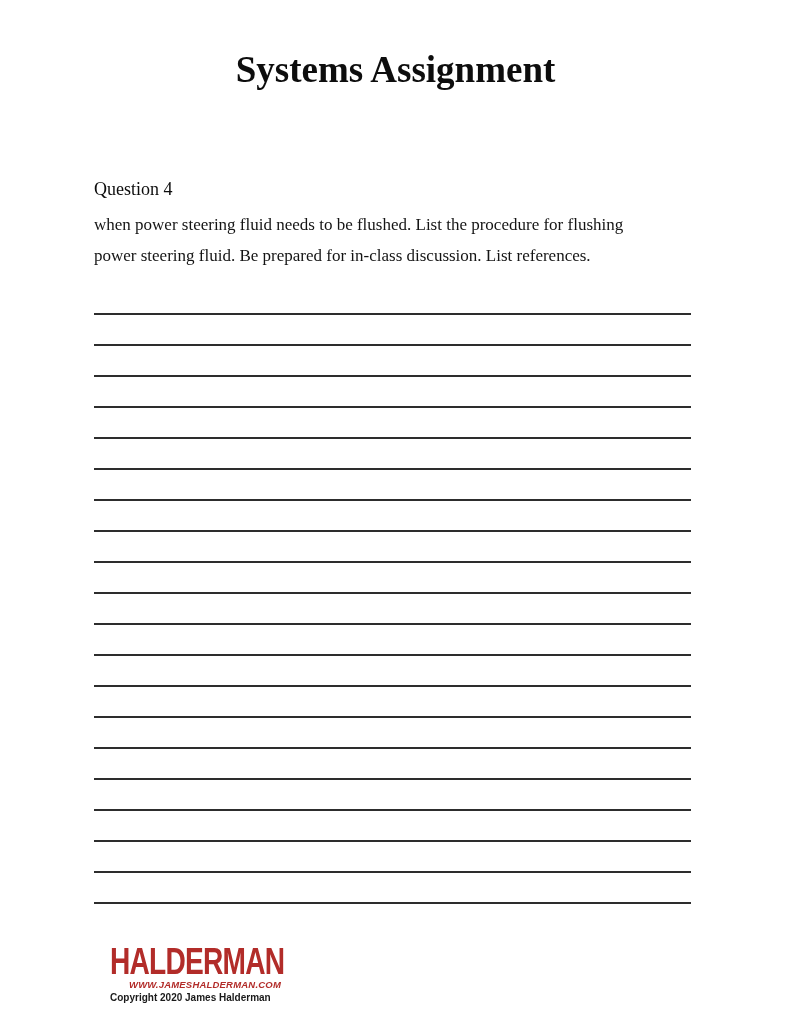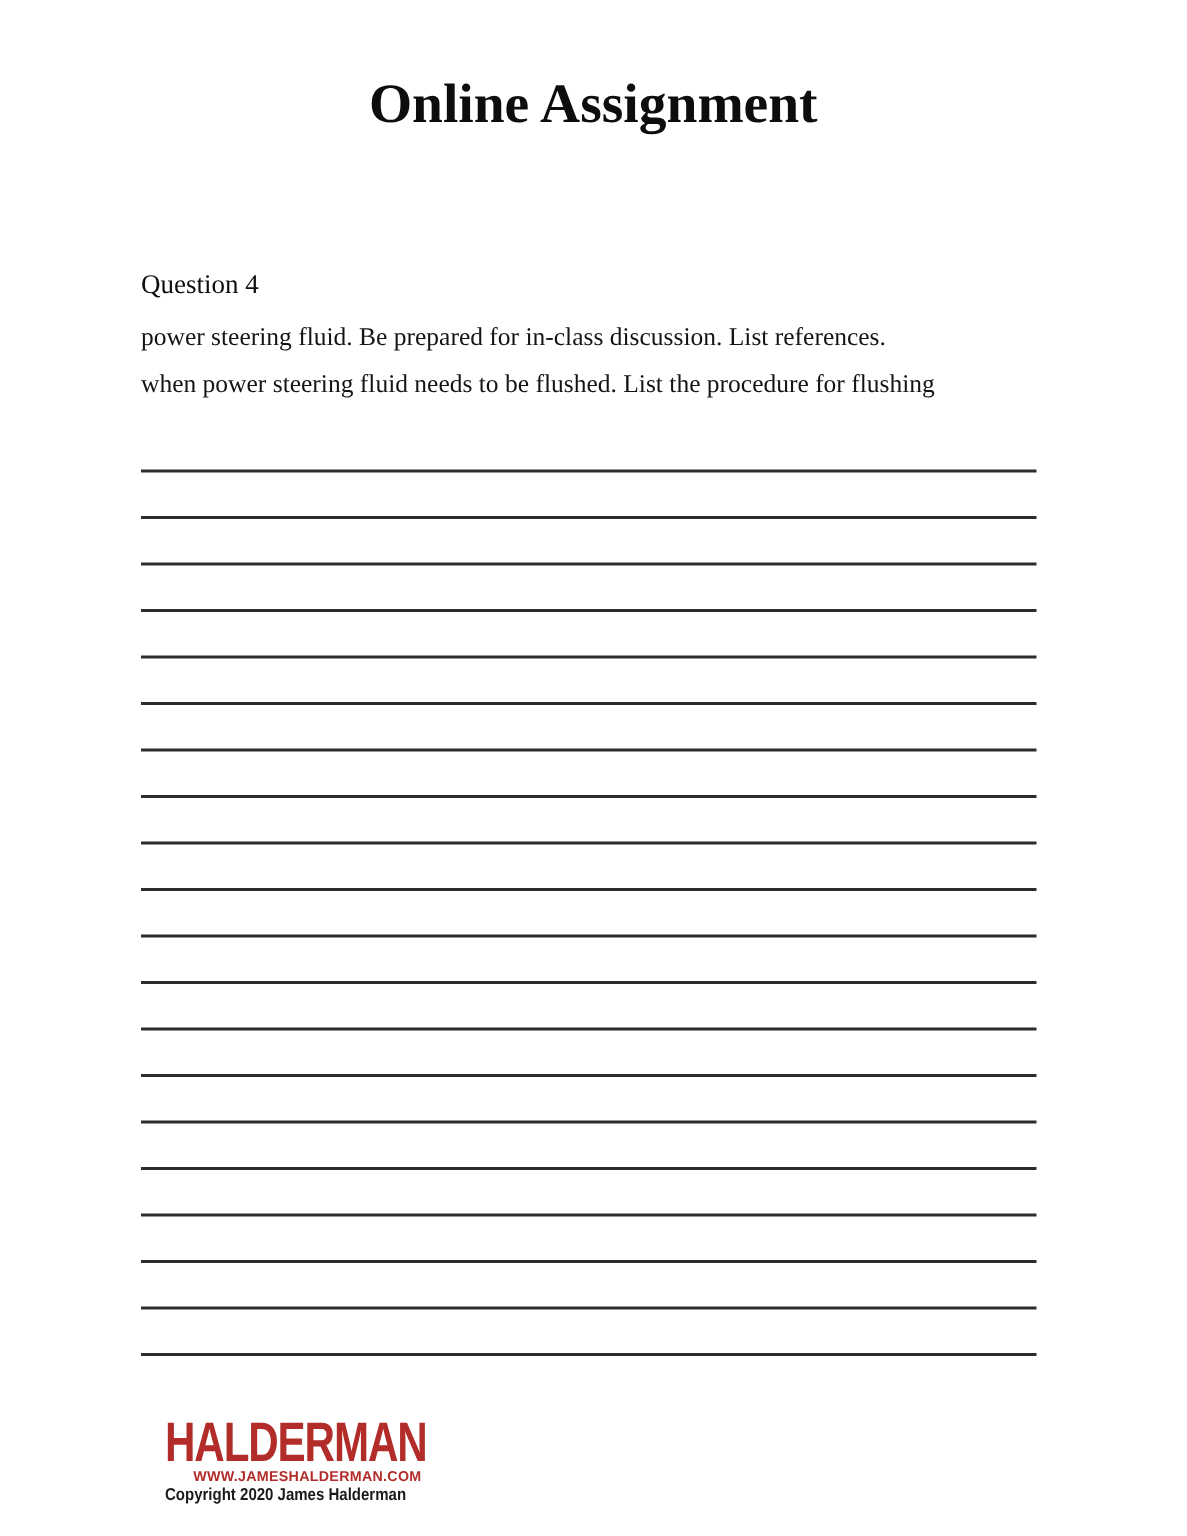--- a/index.html
+++ b/index.html
@@ -80,46 +80,47 @@
   }
   .logo-url {
     width: 171px;
     text-align: right;
     font-size: 9.5px;
     font-weight: bold;
     letter-spacing: 0.2px;
     color: #b22c29;
     margin-top: -1px;
     white-space: nowrap;
+    font-style: italic;
   }
   .copyright {
     margin-top: 1px;
     font-size: 11.5px;
     font-weight: bold;
     color: #1a1a1a;
     transform: scaleX(0.87);
     transform-origin: 0 0;
     white-space: nowrap;
   }
 </style>
 </head>
 <body>
 
 <div class="page">
 
-  <div class="doc-title">Online Assignment</div>
+  <div class="doc-title">Systems Assignment</div>
 
   <div class="chapter-block">
   </div>
 
   <div class="question-label">Question 4</div>
 
   <div class="question-body">
+    <div class="qline">when power steering fluid needs to be flushed. List the procedure for flushing</div>
     <div class="qline">power steering fluid. Be prepared for in-class discussion. List references.</div>
-    <div class="qline">when power steering fluid needs to be flushed. List the procedure for flushing</div>
   </div>
 
   <div class="answer-area">
       <div class="answer-line"></div>
       <div class="answer-line"></div>
       <div class="answer-line"></div>
       <div class="answer-line"></div>
       <div class="answer-line"></div>
       <div class="answer-line"></div>
       <div class="answer-line"></div>

